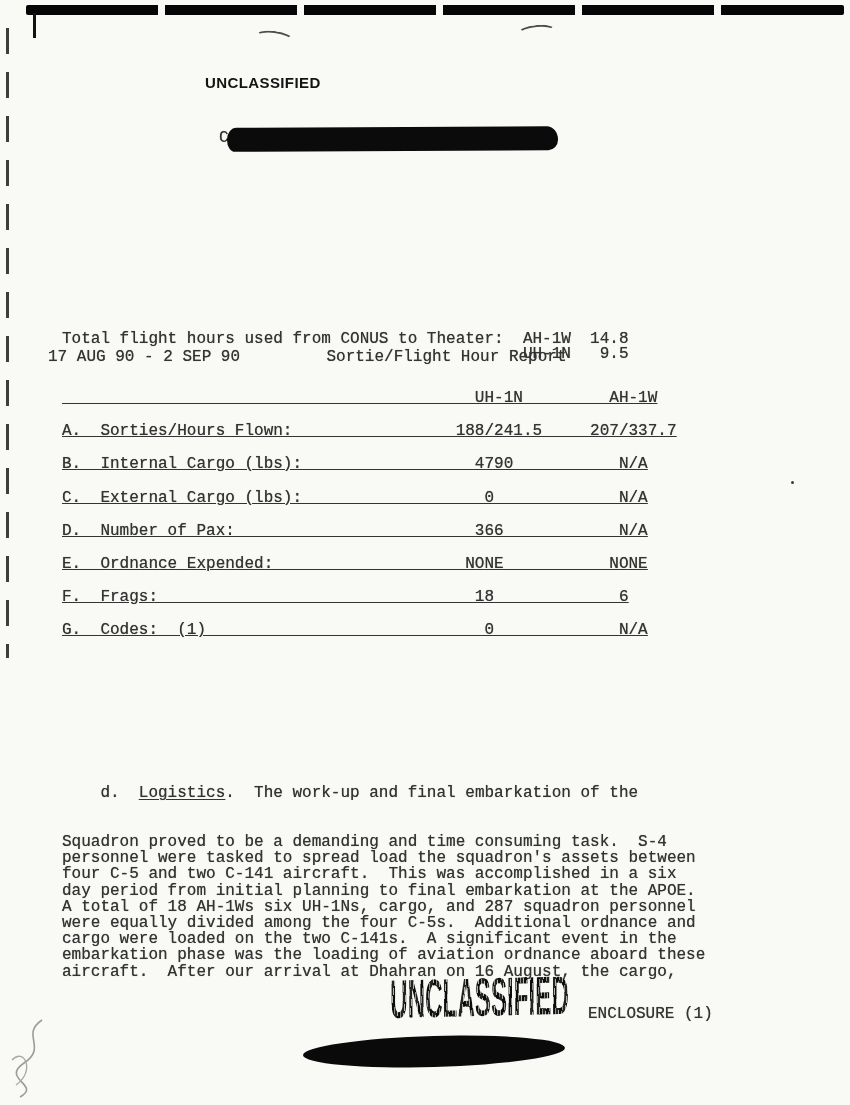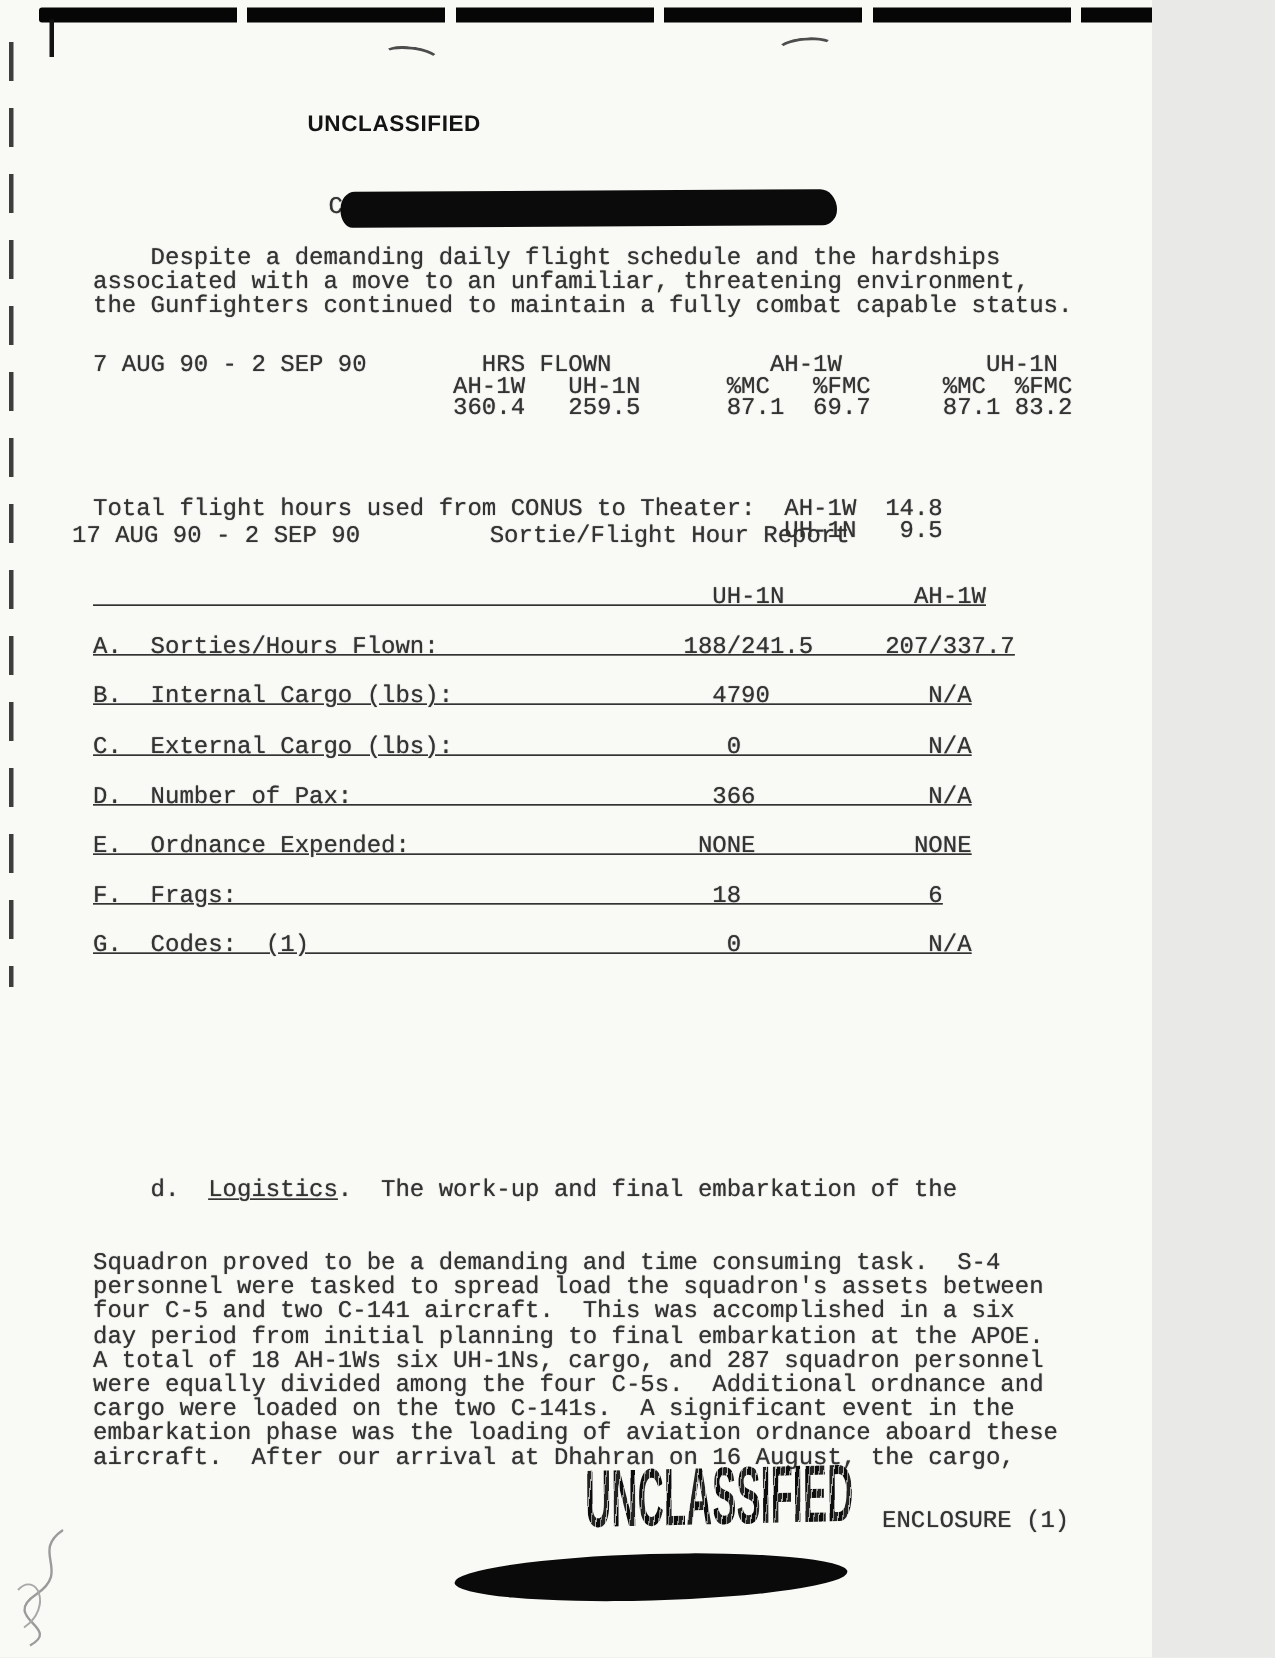--- a/index.html
+++ b/index.html
@@ -1,18 +1,18 @@
 <!DOCTYPE html>
 <html><head>
 <meta charset="utf-8">
 <style>
   * { margin:0; padding:0; box-sizing:border-box; }
   html,body { background:#e9e9e7; }
   .page {
-    position:relative; width:768px; height:1105px;
+    position:relative; width:850px; height:1105px;
     background:#f9f9f6; overflow:hidden;
     font-family:"Liberation Mono","DejaVu Sans Mono",monospace;
   }
   .mono {
     position:absolute; white-space:pre;
     font-family:"Liberation Mono","DejaVu Sans Mono",monospace;
     font-size:16px; line-height:16.2px; color:#333;
     text-shadow:0 0 0.7px rgba(45,45,45,0.75);
   }
   .lh145 { line-height:14.5px; }
@@ -74,27 +74,21 @@
   <div class="scan-left-dashes"></div>
   <div class="curl curl-left"></div>
   <div class="curl curl-right"></div>
   <div class="speck"></div>
 
   <div class="sans-head" style="left:205px; top:74px;">UNCLASSIFIED</div>
 
   <div class="mono" style="left:219px; top:130px;">C</div>
   <div class="redaction-title"></div>
 
-  <div class="mono" style="left:62px; top:164px;">    Despite a demanding daily flight schedule and the hardships
-associated with a move to an unfamiliar, threatening environment,
-the Gunfighters continued to maintain a fully combat capable status.</div>
 
-  <div class="mono lh145" style="left:62px; top:236px;">7 AUG 90 - 2 SEP 90        HRS FLOWN           AH-1W          UH-1N
-                         AH-1W   UH-1N      %MC   %FMC     %MC  %FMC
-                         360.4   259.5      87.1  69.7     87.1 83.2</div>
 
   <div class="mono lh150" style="left:62px; top:304px;">Total flight hours used from CONUS to Theater:  AH-1W  14.8
                                                 UH-1N   9.5</div>
 
   <div class="mono" style="left:48px; top:349px;">17 AUG 90 - 2 SEP 90         Sortie/Flight Hour Report</div>
 
   <div class="mono lh166" style="left:62px; top:390px;text-decoration:underline;">                                           UH-1N         AH-1W
 
 A.  Sorties/Hours Flown:                 188/241.5     207/337.7
 

